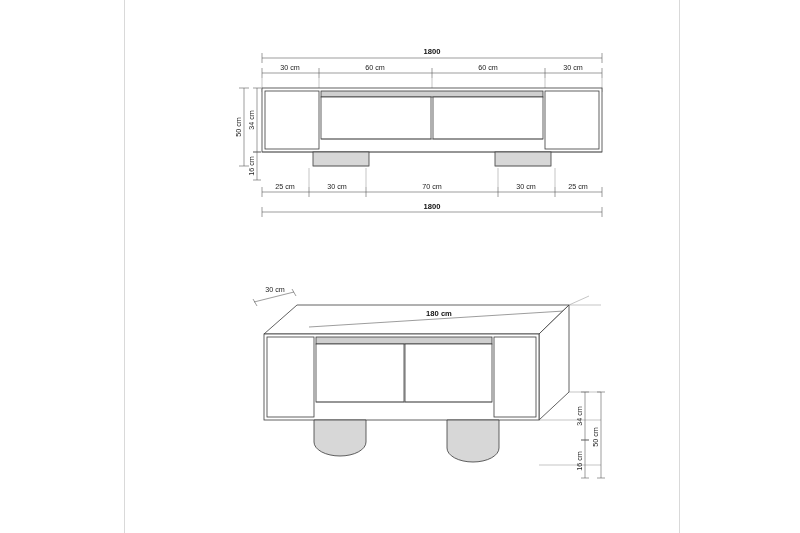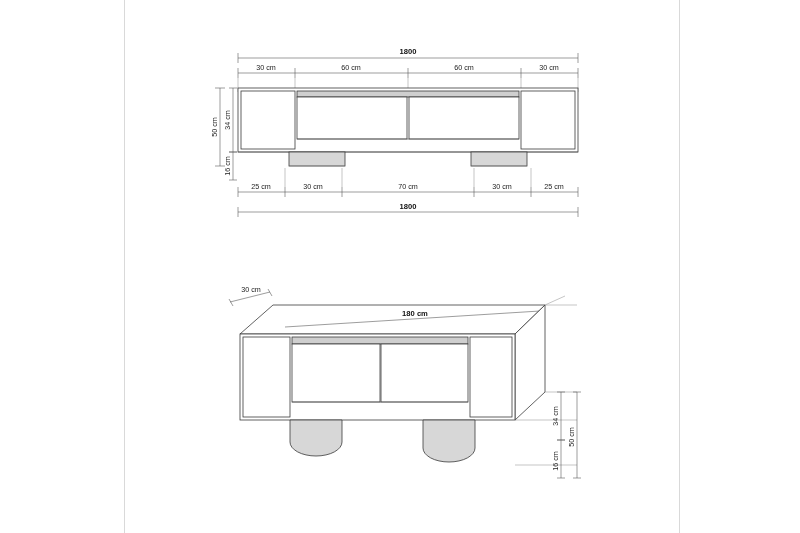--- a/index.html
+++ b/index.html
@@ -34,20 +34,21 @@
   .canvas {
     position: absolute;
     left: 124px;
     top: 0;
     width: 556px;
     height: 533px;
     background: #ffffff;
     border-left: 1px solid #d9d9d9;
     border-right: 1px solid #d9d9d9;
     box-sizing: border-box;
+    padding-left: 24px;
   }
   svg { display: block; }
   .ln { stroke: #3a3a3a; stroke-width: 0.8; fill: none; }
   .ln-thin { stroke: #5a5a5a; stroke-width: 0.6; fill: none; }
   .ln-light { stroke: #8a8a8a; stroke-width: 0.5; fill: none; }
   .dimtxt {
     font-family: "Liberation Sans", sans-serif;
     font-size: 7.2px;
     fill: #1b1b1b;
   }

